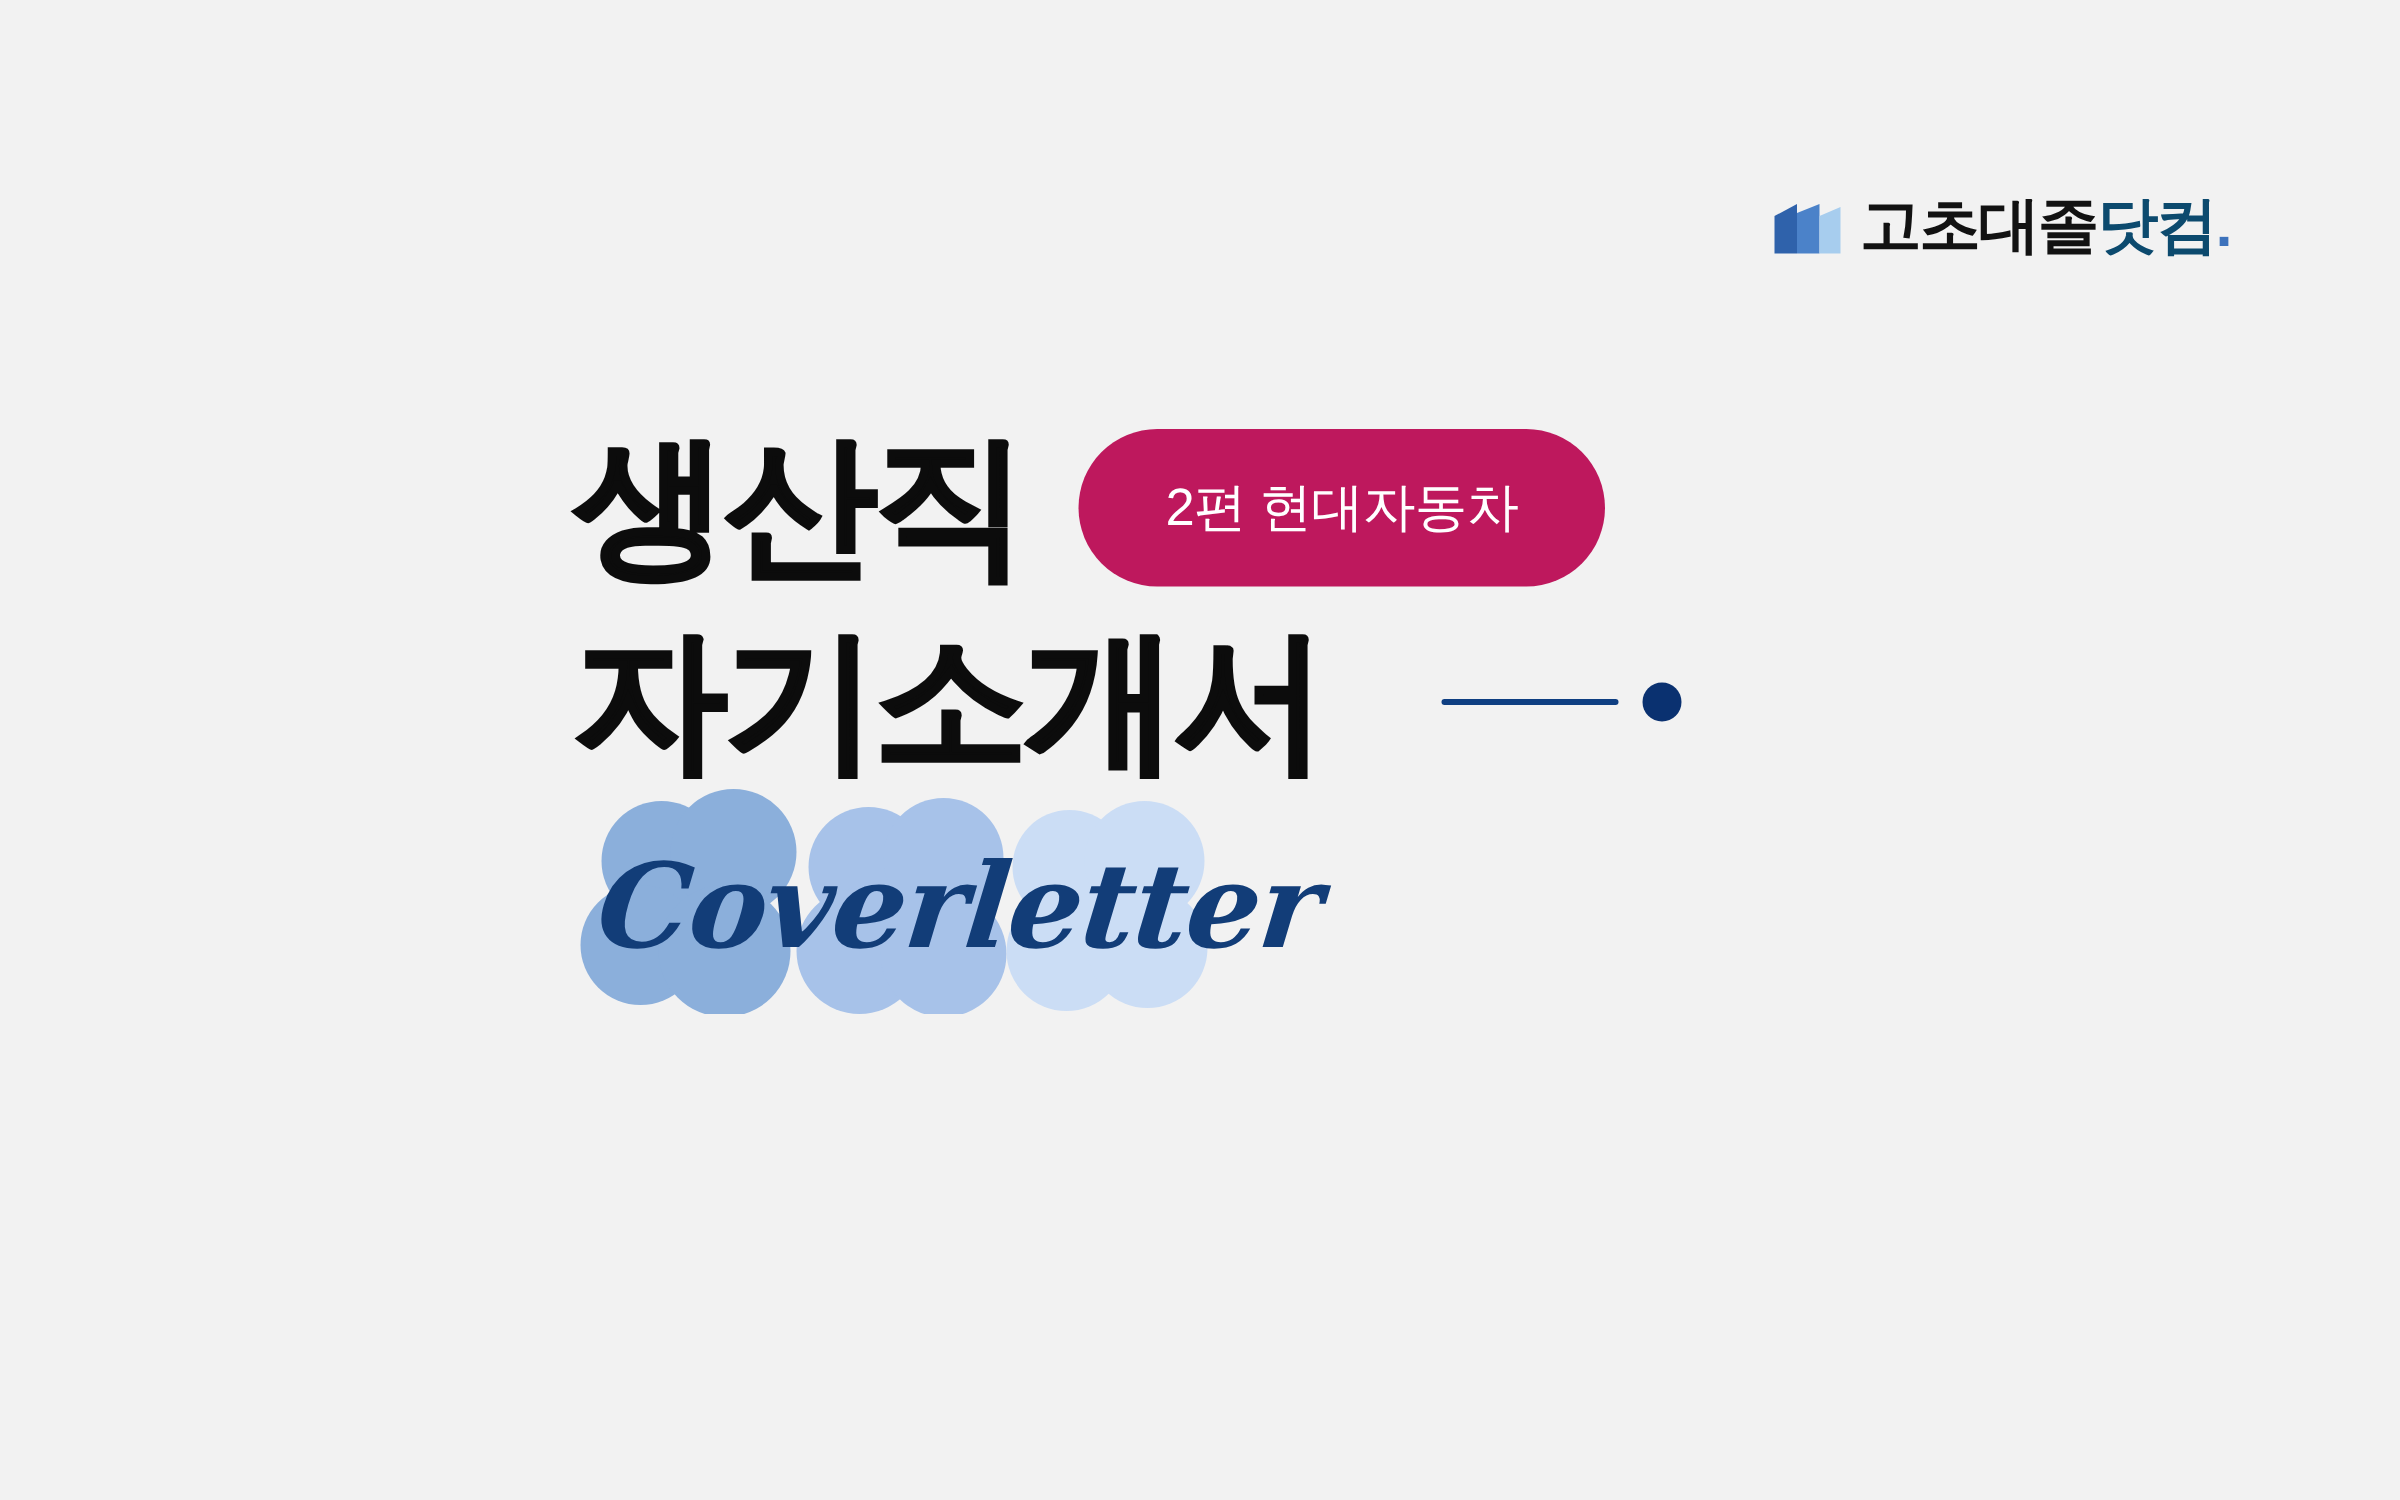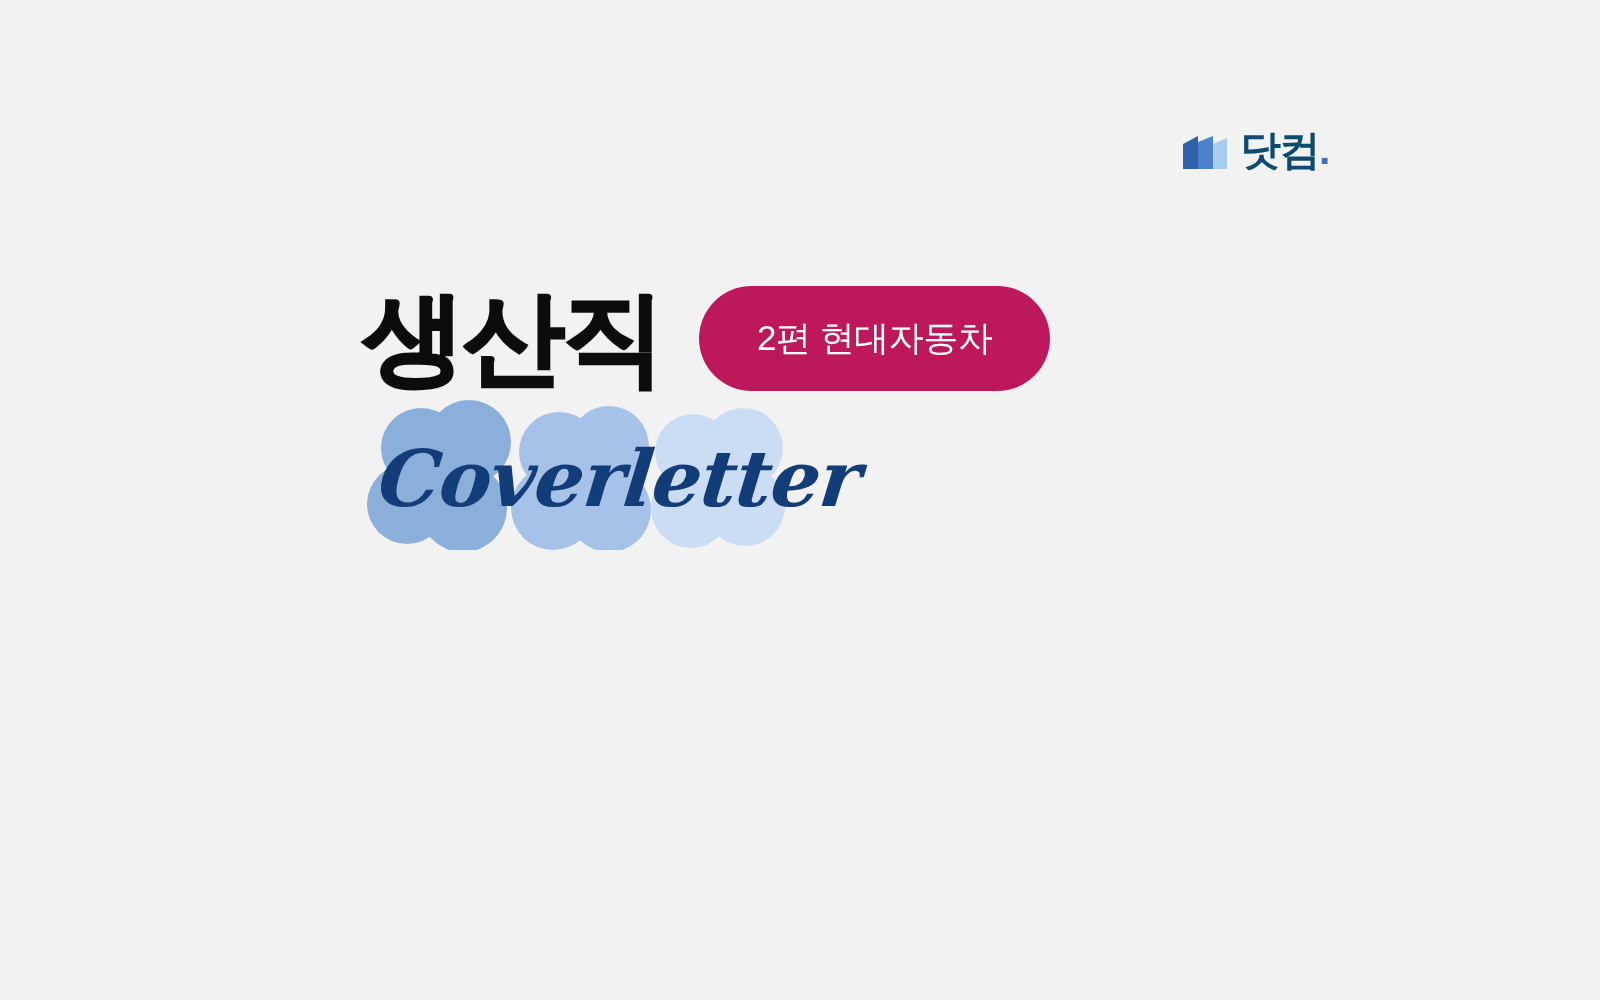--- a/index.html
+++ b/index.html
@@ -48,21 +48,21 @@
     display: flex;
     align-items: baseline;
   }
   .brand-word-dark { color: #121212; }
   .brand-word-blue { color: #0c4a6e; }
   .brand-word-dot  { color: #3d72bc; }
 
   
   .headline {
     position: absolute;
-    left: 363px;
+    left: 383px;
     top: 268px;
     width: 860px;
   }
 
   .line {
     display: flex;
     align-items: center;
     white-space: nowrap;
   }
   .line-1 { height: 140px; }
@@ -159,32 +159,40 @@
 
 <div id="canvas">
 
   <div class="brand-logo">
     <svg class="brand-mark" viewBox="0 0 46 40" aria-hidden="true">
       <path d="M1 14 L1 39 L16 39 L16 6 Z" fill="#2f62ab"></path>
       <path d="M16 12 L16 39 L31 39 L31 6 Z" fill="#4b82c9"></path>
       <path d="M31 14 L31 39 L45 39 L45 8 Z" fill="#a7cdee"></path>
     </svg>
     <div class="brand-wordmark">
+      <span class="brand-word-dark">고초대졸</span>
         <span class="brand-word-blue">닷컴</span>
         <span class="brand-word-dot">.</span>
     </div>
   </div>
 
   <div class="headline">
 
     <div class="line line-1">
       <span class="kr-title">생산직</span>
       <span class="episode-badge">2편 현대자동차</span>
     </div>
 
+    <div class="line line-2">
+      <span class="kr-title">자기소개서</span>
+      <span class="accent-rule">
+        <span class="accent-line"></span>
+        <span class="accent-dot"></span>
+      </span>
+    </div>
 
     <div class="line line-3">
       <span class="script-wrap">
         <svg class="cloud-layer" viewBox="0 0 430 150" aria-hidden="true">
           <g fill="#8bafdb">
             <circle cx="58" cy="48" r="40"></circle>
             <circle cx="106" cy="42" r="42"></circle>
             <circle cx="44" cy="104" r="40"></circle>
             <circle cx="100" cy="108" r="44"></circle>
           </g>

